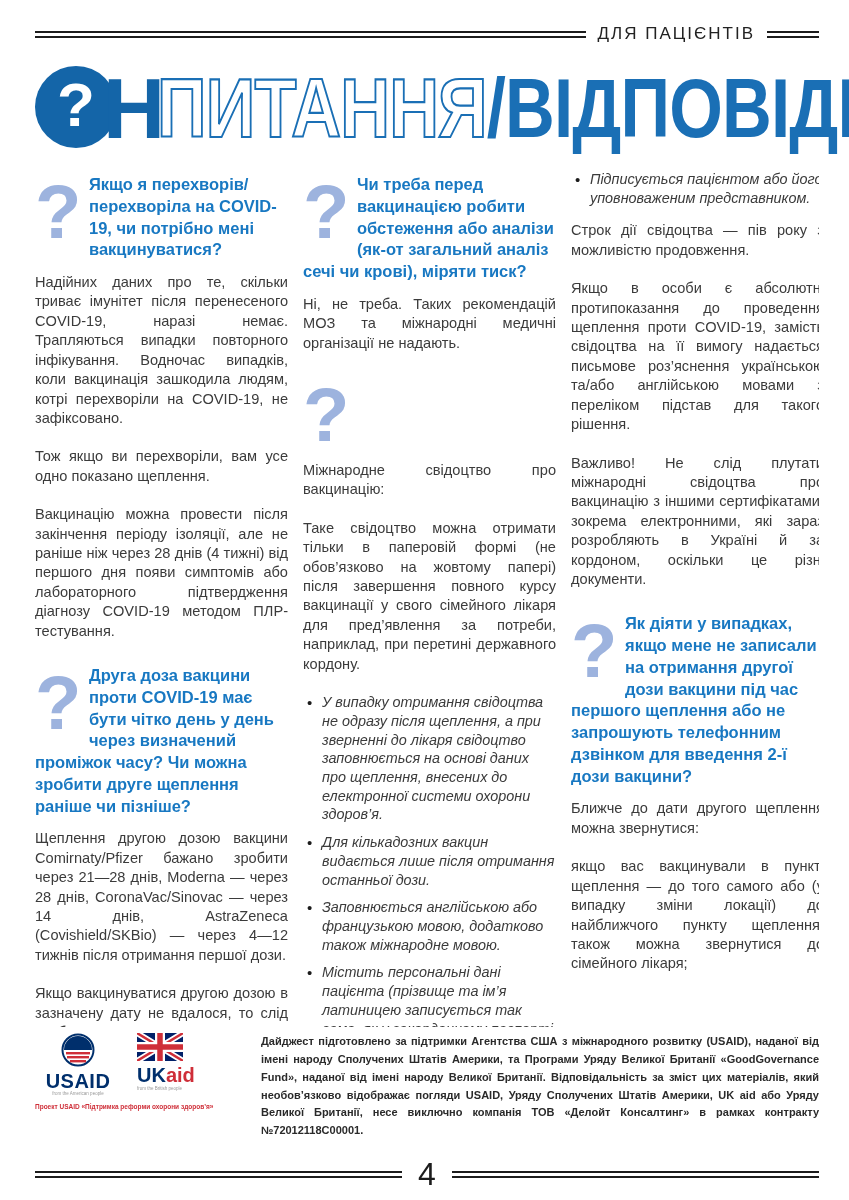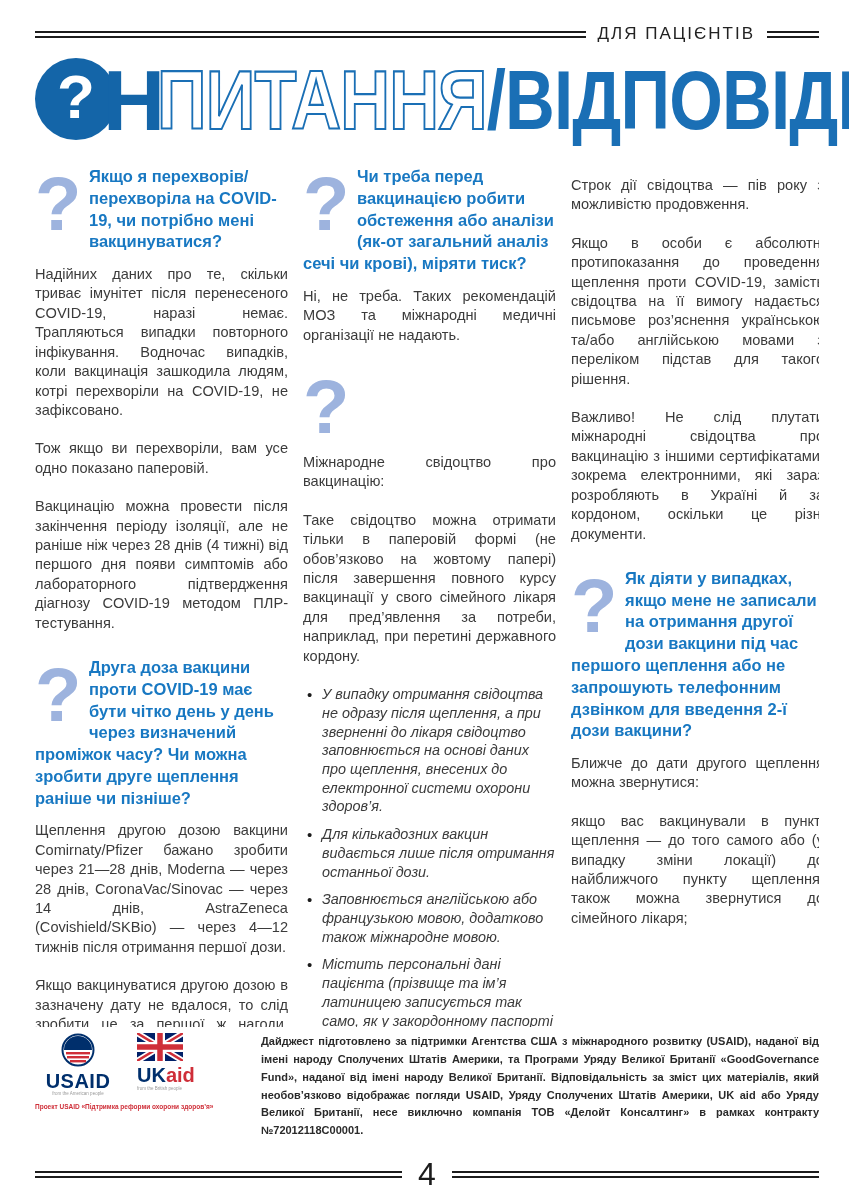--- a/index.html
+++ b/index.html
@@ -4,21 +4,21 @@
 <style>
   * { margin:0; padding:0; box-sizing:border-box; }
   html,body { background:#ffffff; }
   body {
     width:849px; height:1200px; overflow:hidden; position:relative;
     font-family:"Liberation Sans", sans-serif; color:#3b3b3b;
   }
   .page { padding:24px 30px 0 35px; height:100%; display:flex; flex-direction:column; }
 
   
-  .kicker-row { display:flex; align-items:center; gap:12px; margin-bottom:8px; }
+  .kicker-row { display:flex; align-items:center; gap:12px; margin-bottom:16px; }
   .dbl-line { height:7px; border-top:2.5px solid #1c1c1c; border-bottom:2.5px solid #1c1c1c; }
   .kicker-row .long { flex:1; }
   .kicker-row .short { width:52px; }
   .kicker-label { font-size:17px; letter-spacing:2px; color:#222; font-weight:500; white-space:nowrap; }
 
   
   .masthead { display:flex; align-items:center; height:96px; margin-bottom:14px; }
   .qh-logo { position:relative; width:122px; height:92px; flex:0 0 auto; }
   .qh-circle {
     position:absolute; left:0; top:4px; width:82px; height:82px; border-radius:50%;
@@ -93,21 +93,21 @@
     <div class="big-title">
       <span class="outline">ПИТАННЯ</span><span class="solid">/ВІДПОВІДІ</span>
     </div>
   </div>
 
   <div class="columns">
     <div class="column">
         <div class="block-question"><span class="qmark">?</span><span>Якщо я перехворів/ перехворіла на COVID-19, чи потрібно мені вакцинуватися?</span></div>
         <div class="clear"></div>
         <p class="para">Надійних даних про те, скільки триває імунітет після перенесеного COVID-19, наразі немає. Трапляються випадки повторного інфікування. Водночас випадків, коли вакцинація зашкодила людям, котрі перехворіли на COVID-19, не зафіксовано.</p>
-        <p class="para">Тож якщо ви перехворіли, вам усе одно показано паперовій.</p>
+        <p class="para">Тож якщо ви перехворіли, вам усе одно показано щеплення.</p>
         <p class="para">Вакцинацію можна провести після закінчення періоду ізоляції, але не раніше ніж через 28 днів (4 тижні) від першого дня появи симптомів або лабораторного підтвердження діагнозу COVID-19 методом ПЛР-тестування.</p>
         <div class="block-question"><span class="qmark">?</span><span>Друга доза вакцини проти COVID-19 має бути чітко день у день через визначений проміжок часу? Чи можна зробити друге щеплення раніше чи пізніше?</span></div>
         <div class="clear"></div>
         <p class="para">Щеплення другою дозою вакцини Comirnaty/Pfizer бажано зробити через 21—28 днів, Moderna — через 28 днів, CoronaVac/Sinovac — через 14 днів, AstraZeneca (Covishield/SKBio) — через 4—12 тижнів після отримання першої дози.</p>
         <p class="para">Якщо вакцинуватися другою дозою в зазначену дату не вдалося, то слід зробити це за першої ж нагоди. Наразі ще не визначено найпізнішого терміну введення другої дози вакцини проти COVID-19.</p>
       </div>
     <div class="column">
         <div class="block-question"><span class="qmark">?</span><span>Чи треба перед вакцинацією робити обстеження або аналізи (як-от загальний аналіз сечі чи крові), міряти тиск?</span></div>
         <div class="clear"></div>
         <p class="para">Ні, не треба. Таких рекомендацій МОЗ та міжнародні медичні організації не надають.</p>
@@ -117,20 +117,21 @@
         <p class="para">Таке свідоцтво можна отримати тільки в паперовій формі (не обов’язково на жовтому папері) після завершення повного курсу вакцинації у свого сімейного лікаря для пред’явлення за потреби, наприклад, при перетині державного кордону.</p>
         <ul class="bullets">
           <li>У випадку отримання свідоцтва не одразу після щеплення, а при зверненні до лікаря свідоцтво заповнюється на основі даних про щеплення, внесених до електронної системи охорони здоров’я.</li>
           <li>Для кількадозних вакцин видається лише після отримання останньої дози.</li>
           <li>Заповнюється англійською або французькою мовою, додатково також міжнародне мовою.</li>
           <li>Містить персональні дані пацієнта (прізвище та ім’я латиницею записується так само, як у закордонному паспорті громадянина, або за правилами транслітерації), а також інформацію про вакцинацію (назва вакцини, дата вакцинації тощо).</li>
         </ul>
       </div>
     <div class="column">
         <ul class="bullets">
+          <li>Підписується пацієнтом або його уповноваженим представником.</li>
         </ul>
         <p class="para">Строк дії свідоцтва — пів року з можливістю продовження.</p>
         <p class="para">Якщо в особи є абсолютні протипоказання до проведення щеплення проти COVID-19, замість свідоцтва на її вимогу надається письмове роз’яснення українською та/або англійською мовами з переліком підстав для такого рішення.</p>
         <p class="para">Важливо! Не слід плутати міжнародні свідоцтва про вакцинацію з іншими сертифікатами, зокрема електронними, які зараз розробляють в Україні й за кордоном, оскільки це різні документи.</p>
         <div class="block-question"><span class="qmark">?</span><span>Як діяти у випадках, якщо мене не записали на отримання другої дози вакцини під час першого щеплення або не запрошують телефонним дзвінком для введення 2-ї дози вакцини?</span></div>
         <div class="clear"></div>
         <p class="para">Ближче до дати другого щеплення можна звернутися:</p>
         <p class="para">якщо вас вакцинували в пункті щеплення — до того самого або (у випадку зміни локації) до найближчого пункту щеплення; також можна звернутися до сімейного лікаря;</p>
       </div>
   </div>

